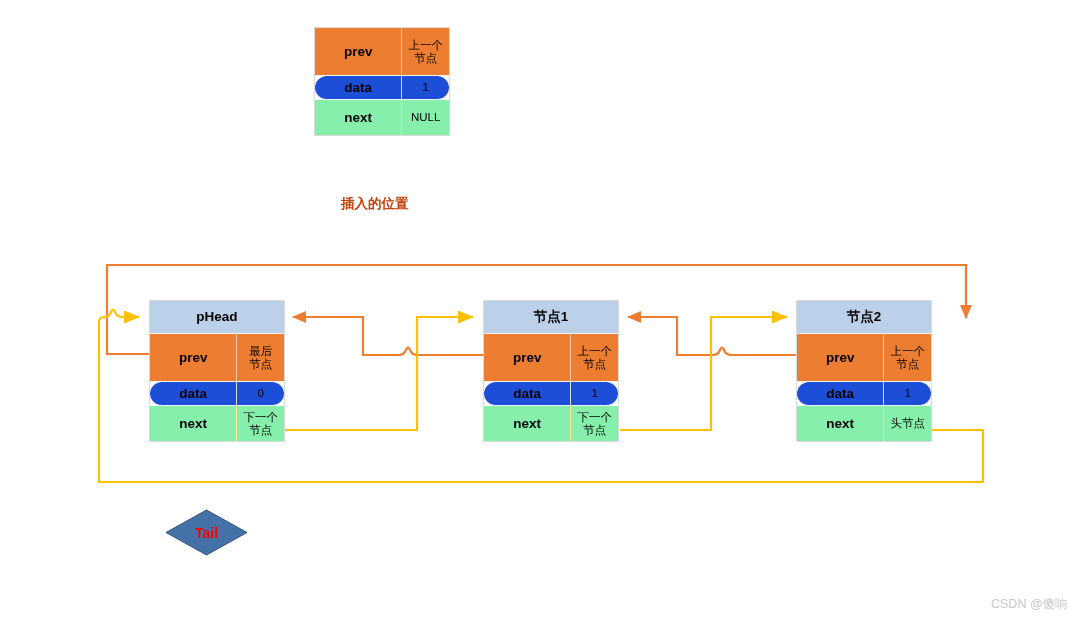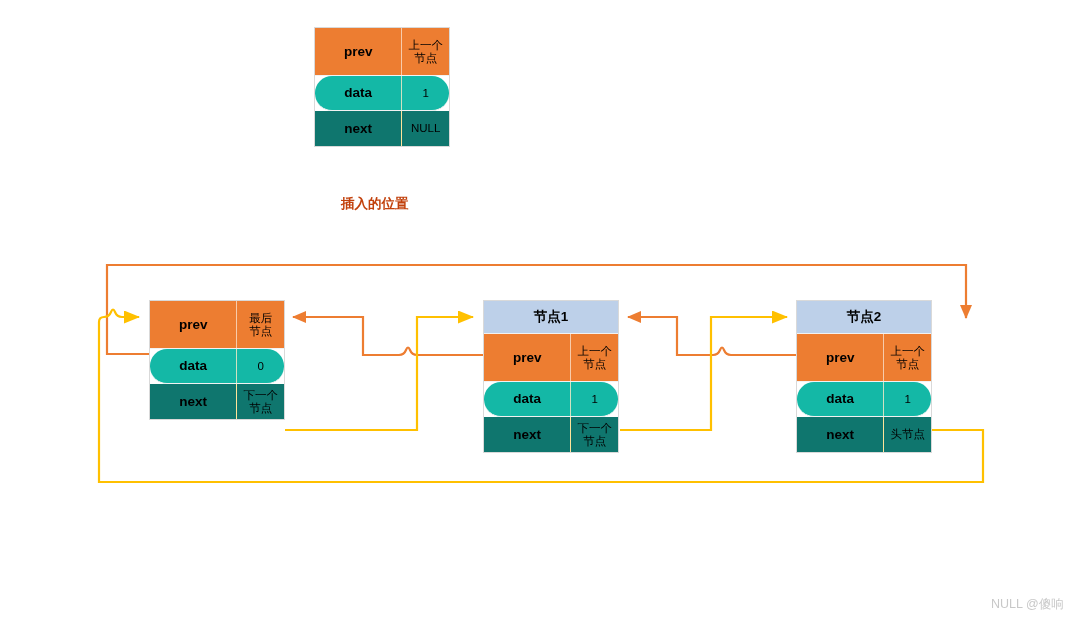--- a/index.html
+++ b/index.html
@@ -32,22 +32,22 @@
   }
   .node .cell.label{font-weight:bold;font-size:13.5px;}
   .node .cell.value{font-size:11.5px;}
   .node .hdr{
     justify-content:center;
     font-weight:bold;font-size:13.5px;
     width:100%;
   }
   .r-hdr{background:#bdd0e9;height:33px;}
   .r-prev{background:#ed7d31;height:48px;}
-  .r-data{background:#14b8a6;height:35px;border-radius:17px;}
-  .r-next{background:#0f766e;height:35px;}
+  .r-data{background:#1d4ed8;height:24px;border-radius:17px;}
+  .r-next{background:#86efac;height:35px;}
   .col-l{width:88px;border-right:1px solid #f7cbab;}
   .r-data .col-l{border-right:1px solid #cfe2c1;}
   .r-next .col-l{border-right:1px solid #ffe49a;}
   .col-r{width:47px;}
 
   
   .caption{
     position:absolute;
     color:#c2410c;
     font-weight:bold;
@@ -127,20 +127,23 @@
     </div>
     <div class="row r-next">
       <div class="cell label col-l">next</div>
       <div class="cell value col-r">NULL</div>
     </div>
   </div>
 
   <div class="caption" style="left:341px;top:195px;">插入的位置</div>
 
   <div class="node" style="left:149px;top:300px;width:136px;">
+    <div class="row r-hdr">
+      <div class="cell hdr">pHead</div>
+    </div>
     <div class="row r-prev">
       <div class="cell label col-l">prev</div>
       <div class="cell value col-r">
         <div>
           <div>最后</div>
           <div>节点</div>
         </div>
       </div>
     </div>
     <div class="row r-data">
@@ -202,16 +205,22 @@
     <div class="row r-data">
       <div class="cell label col-l">data</div>
       <div class="cell value col-r">1</div>
     </div>
     <div class="row r-next">
       <div class="cell label col-l">next</div>
       <div class="cell value col-r">头节点</div>
     </div>
   </div>
 
-
-  <div class="watermark" style="left:991px;top:596px;">NULL @傻响</div>
+  <div class="tail-wrap" style="left:165px;top:509px;width:83px;height:47px;">
+    <svg width="83" height="47" viewBox="0 0 83 47" style="position:absolute;left:0;top:0;">
+      <polygon points="41.5,1 82,23.5 41.5,46 1,23.5" fill="#4472a8" stroke="#31547c" stroke-width="1"></polygon>
+    </svg>
+    <div class="tail-text">Tail</div>
+  </div>
+
+  <div class="watermark" style="left:991px;top:596px;">CSDN @傻响</div>
 
 </div>
 
 </body></html>

